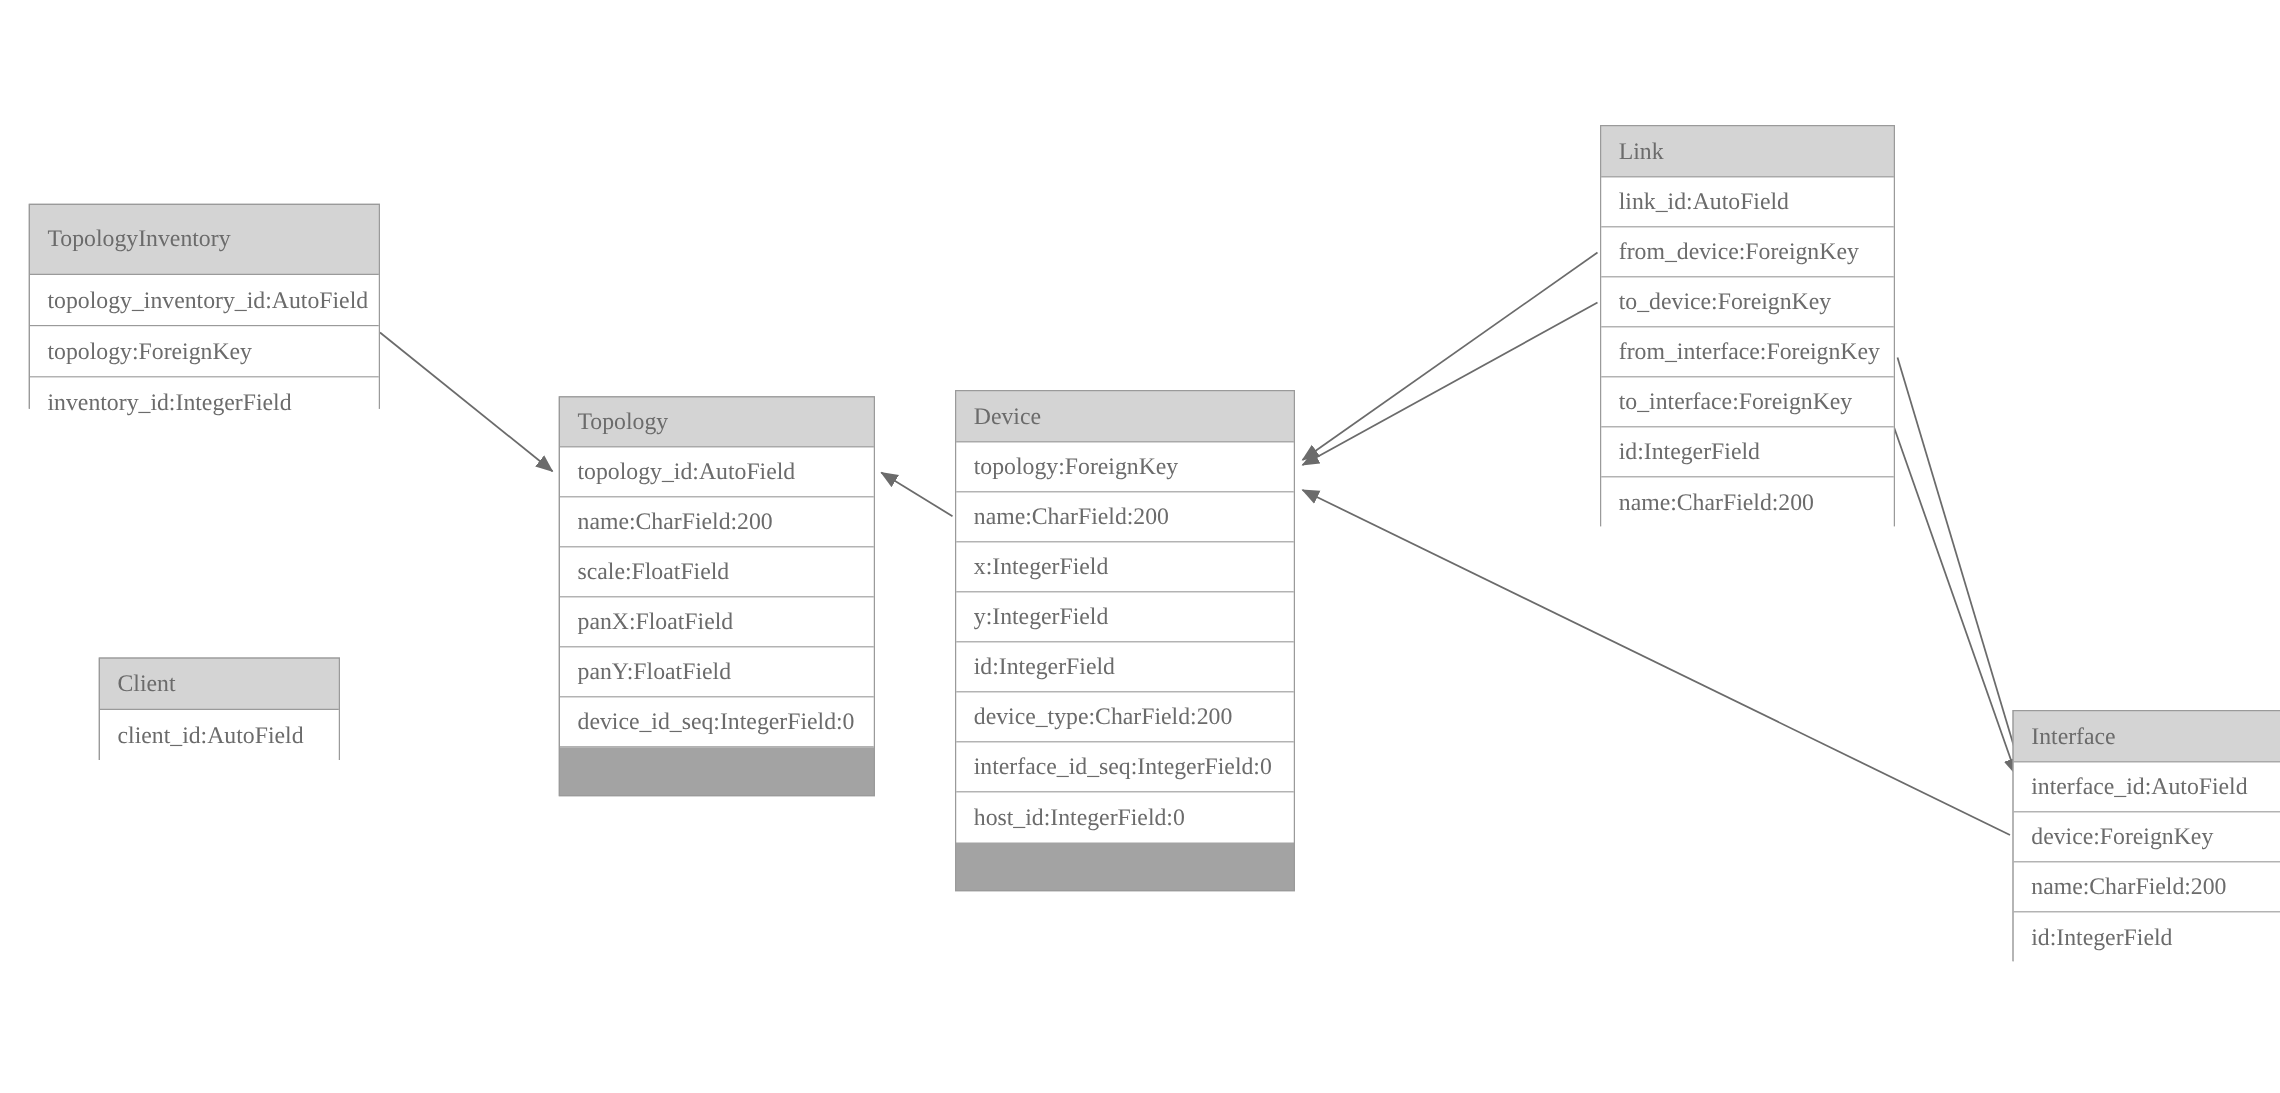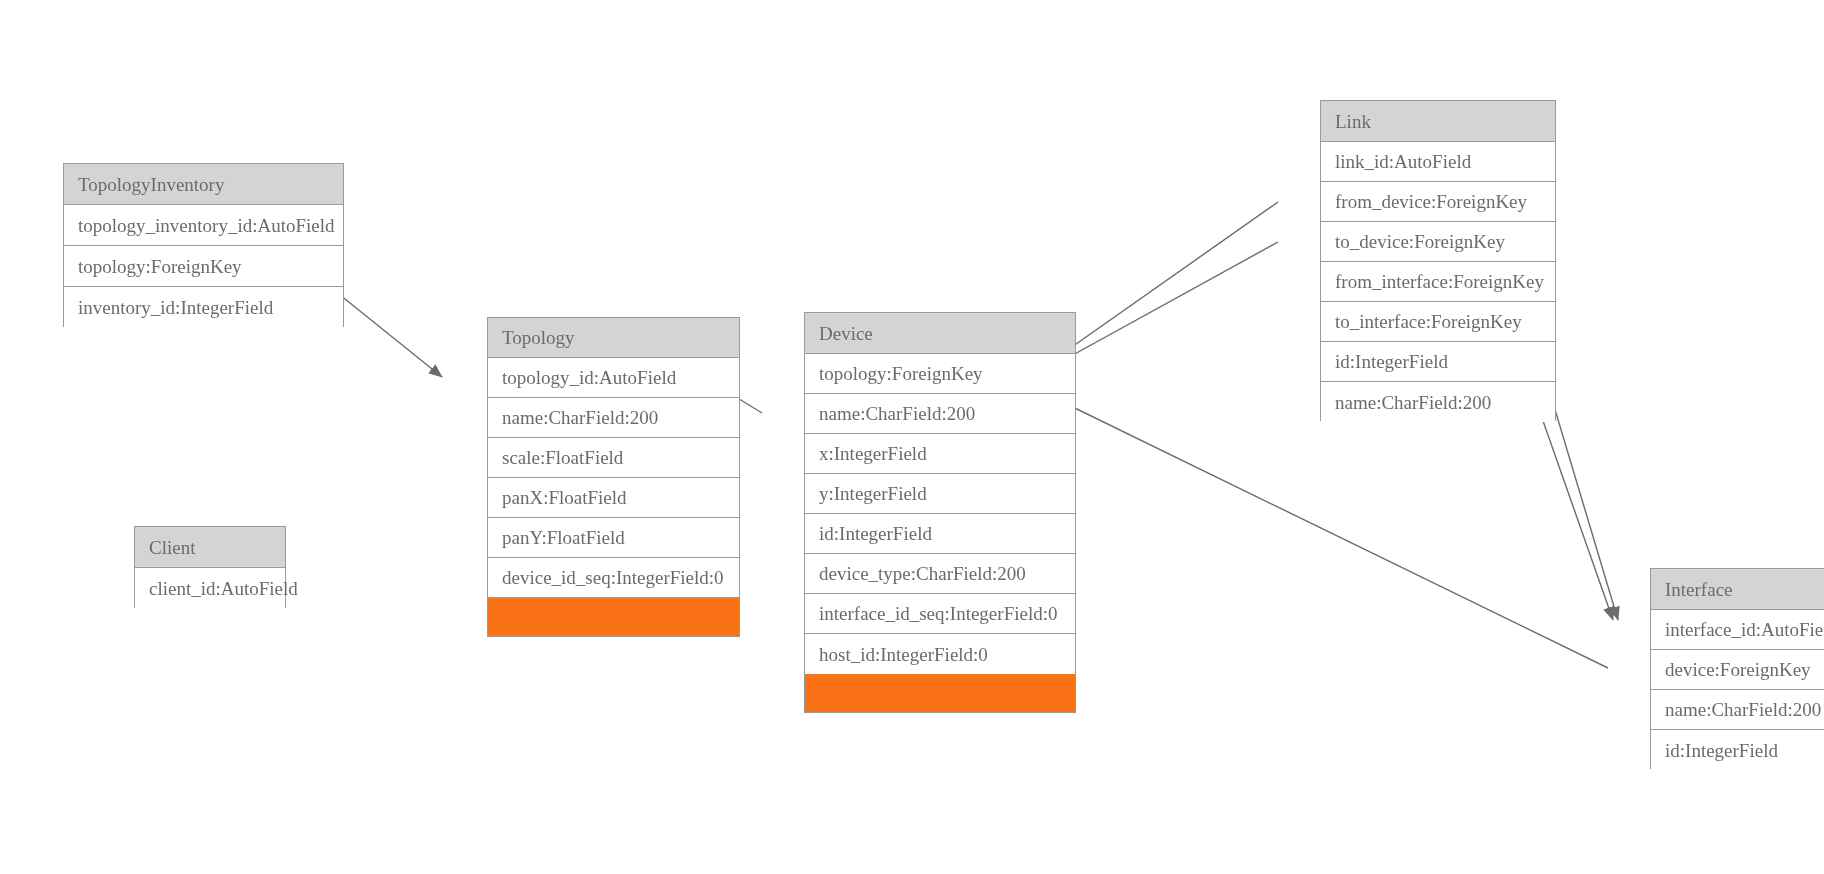--- a/index.html
+++ b/index.html
@@ -21,22 +21,21 @@
     left: 0;
     top: 0;
     width: 1824px;
     height: 874px;
     pointer-events: none;
   }
   .entity {
     position: absolute;
     box-sizing: border-box;
     border: 1px solid #9a9a9a;
-    background: #f97316;
-    margin-left: 40px;
+    background: #a3a3a3;
   }
   .entity-header {
     box-sizing: border-box;
     background: #d4d4d4;
     border-bottom: 1px solid #9a9a9a;
     color: #6b6b6b;
     font-size: 19px;
     line-height: 1;
     display: flex;
     align-items: center;
@@ -75,26 +74,26 @@
         <line x1="1278" y1="202" x2="1042" y2="368" stroke="#6b6b6b" stroke-width="1.4" marker-end="url(#arrowhead)"></line>
         <line x1="1278" y1="242" x2="1042" y2="372" stroke="#6b6b6b" stroke-width="1.4" marker-end="url(#arrowhead)"></line>
         <line x1="1608" y1="668" x2="1042" y2="392" stroke="#6b6b6b" stroke-width="1.4" marker-end="url(#arrowhead)"></line>
         <line x1="1518" y1="286" x2="1618" y2="620" stroke="#6b6b6b" stroke-width="1.4" marker-end="url(#arrowhead)"></line>
         <line x1="1510" y1="327" x2="1613" y2="620" stroke="#6b6b6b" stroke-width="1.4" marker-end="url(#arrowhead)"></line>
       </g>
   </svg>
 
   <div id="entities">
       <div class="entity" style="left: 23px; top: 163px; width: 281px; height: 164px;">
-        <div class="entity-header" style="height: 41px;">TopologyInventory</div>
+        <div class="entity-header" style="height: 56px;">TopologyInventory</div>
         <div class="entity-row" style="height: 41px;">topology_inventory_id:AutoField</div>
         <div class="entity-row" style="height: 41px;">topology:ForeignKey</div>
         <div class="entity-row last" style="height: 41px;">inventory_id:IntegerField</div>
       </div>
-      <div class="entity" style="left: 94px; top: 526px; width: 152px; height: 82px;">
+      <div class="entity" style="left: 79px; top: 526px; width: 193px; height: 82px;">
         <div class="entity-header" style="height: 41px;">Client</div>
         <div class="entity-row last" style="height: 41px;">client_id:AutoField</div>
       </div>
       <div class="entity" style="left: 447px; top: 317px; width: 253px; height: 320px;">
         <div class="entity-header" style="height: 40px;">Topology</div>
         <div class="entity-row" style="height: 40px; text-align: center;">topology_id:AutoField</div>
         <div class="entity-row" style="height: 40px;">name:CharField:200</div>
         <div class="entity-row" style="height: 40px;">scale:FloatField</div>
         <div class="entity-row" style="height: 40px;">panX:FloatField</div>
         <div class="entity-row" style="height: 40px;">panY:FloatField</div>

